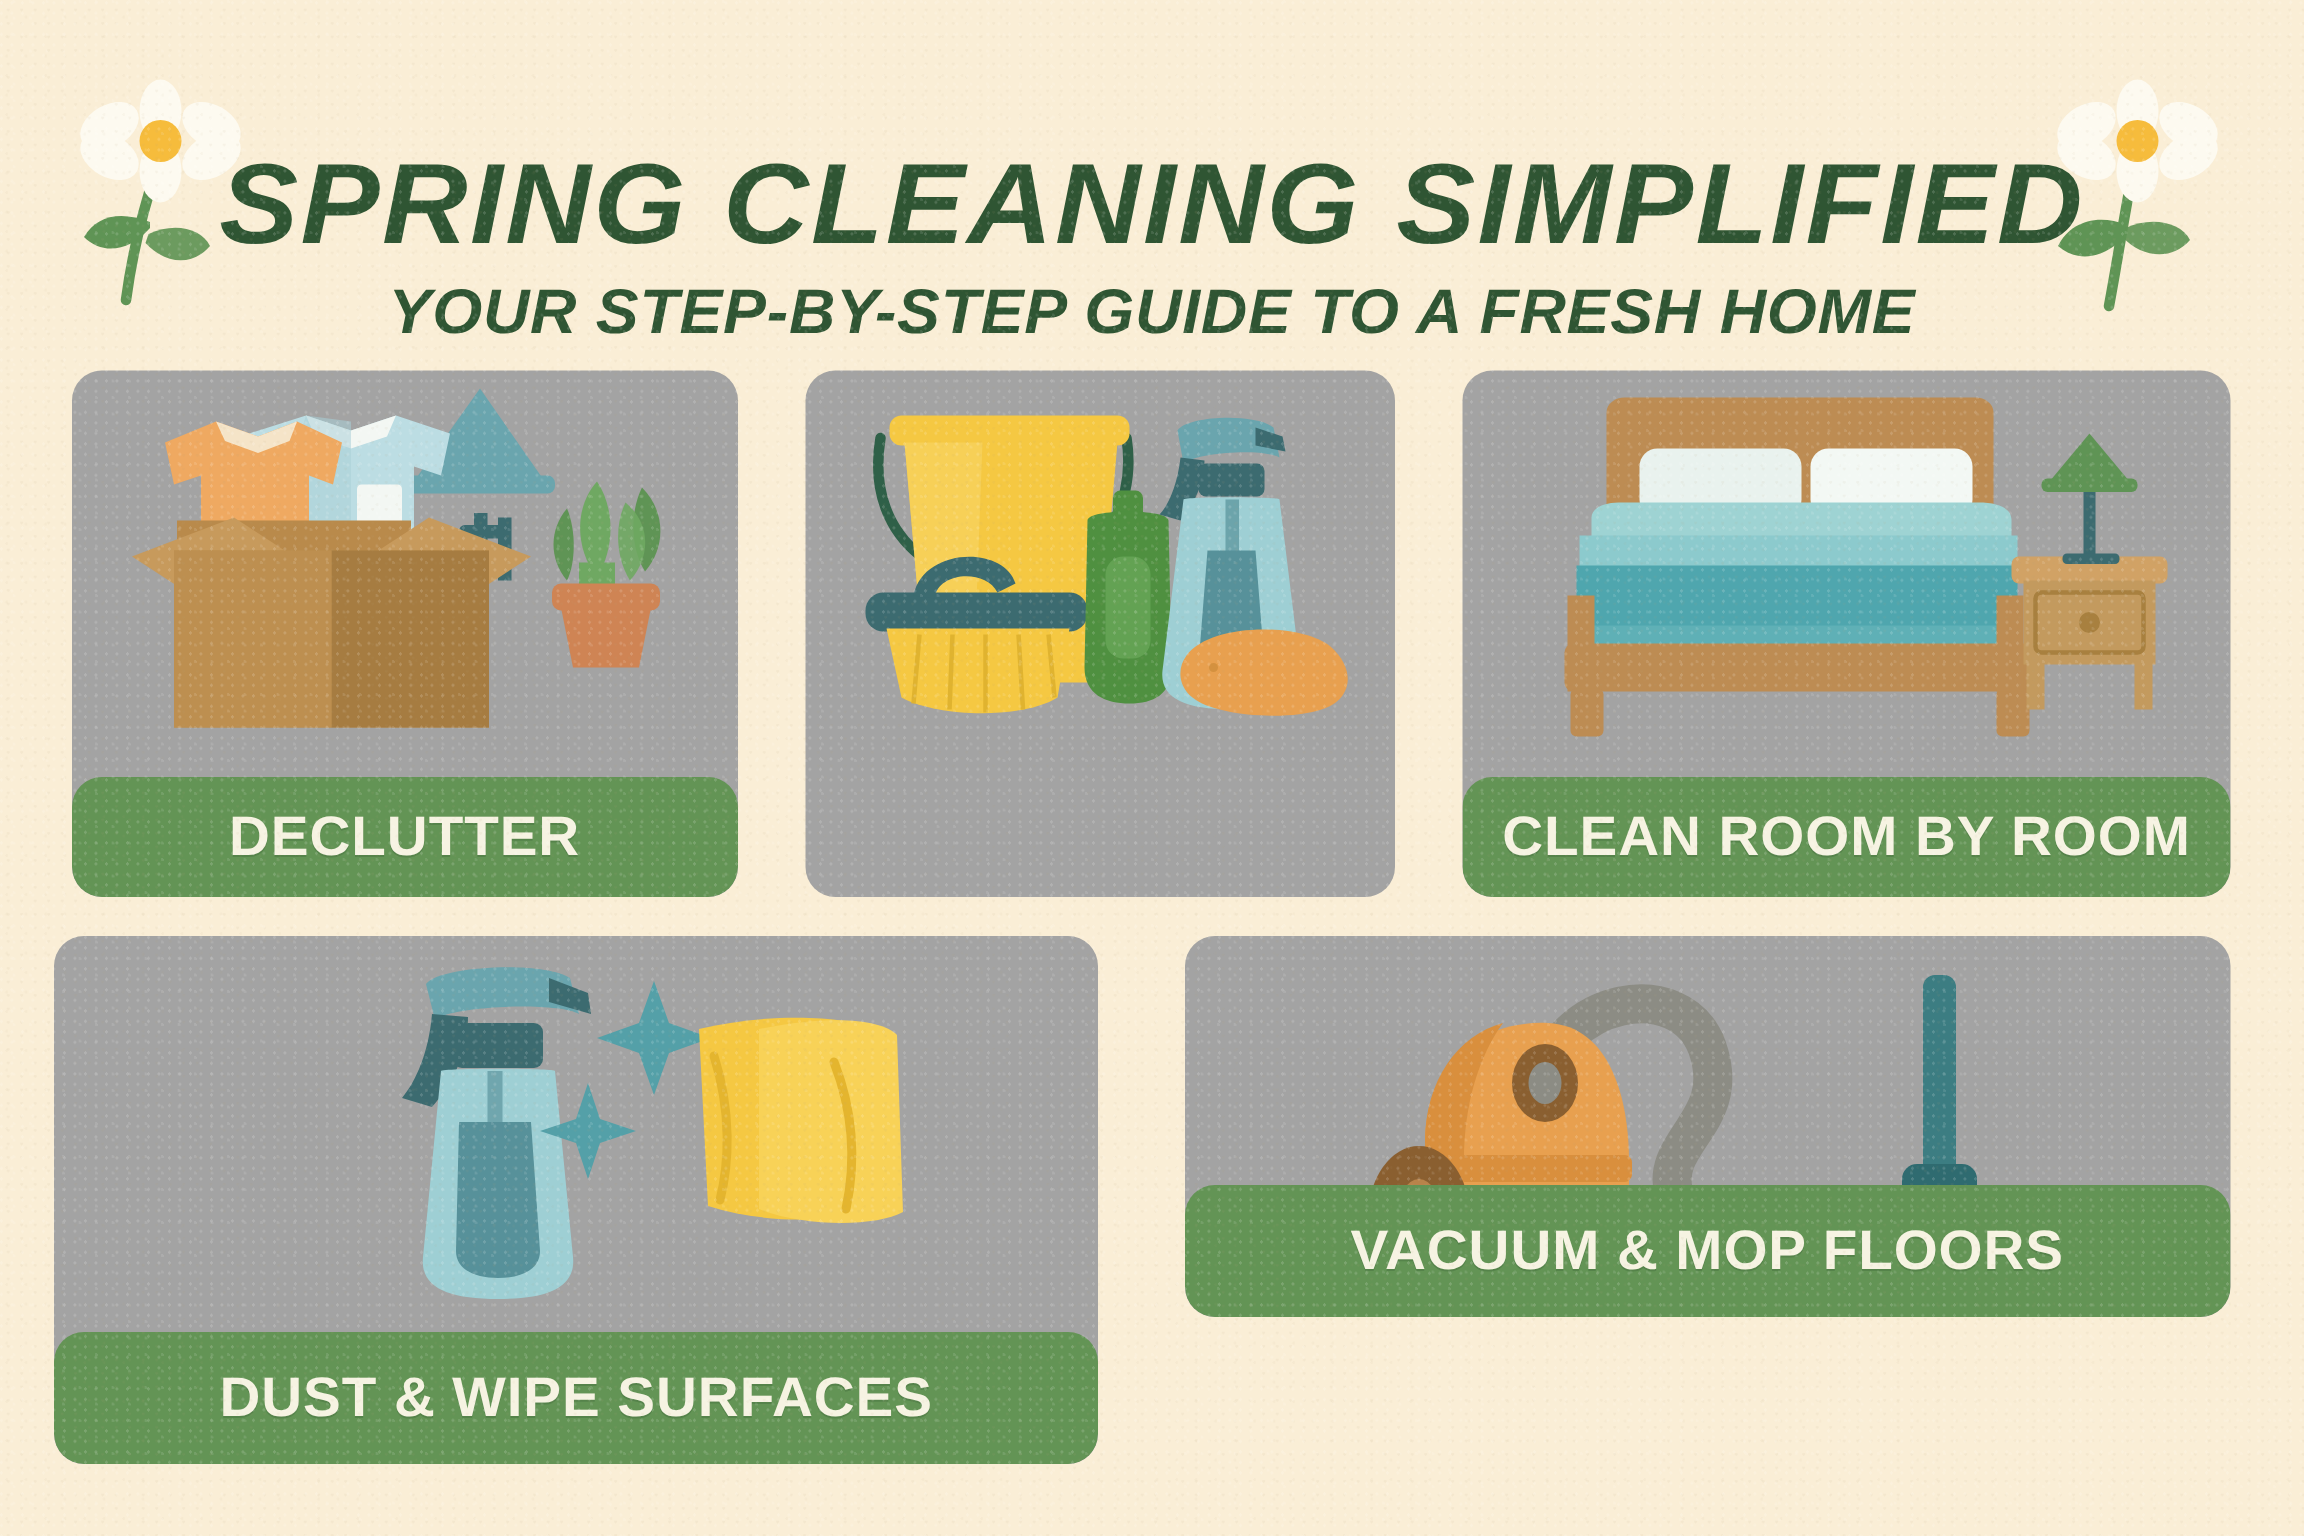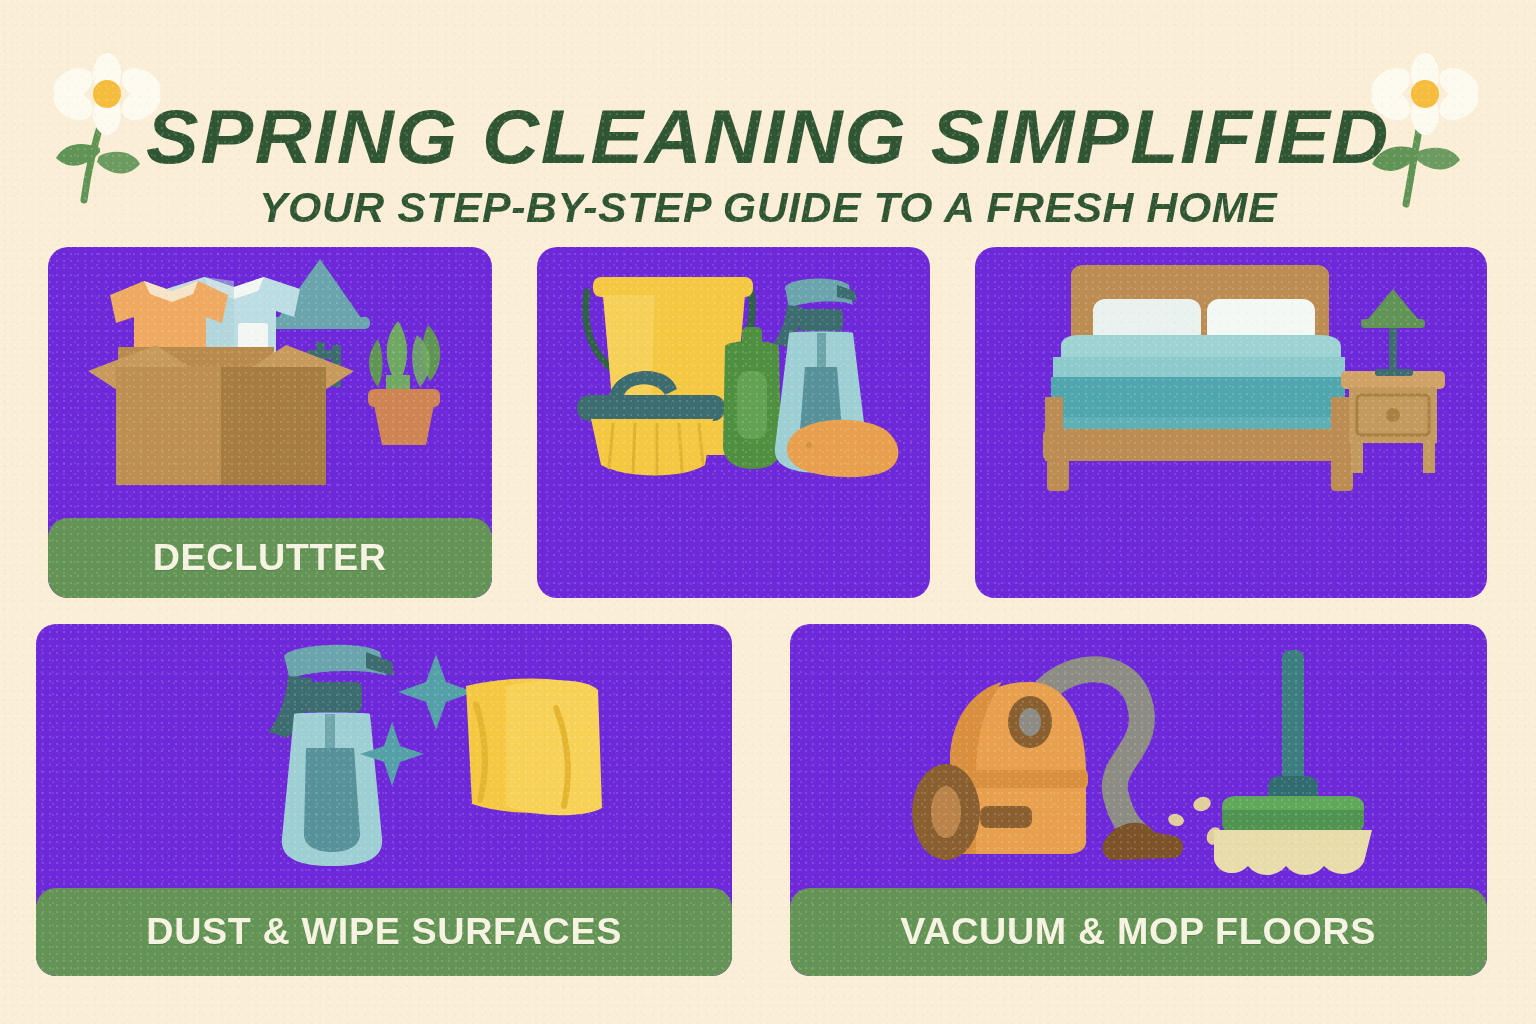--- a/index.html
+++ b/index.html
@@ -34,41 +34,41 @@
     position:absolute;left:0;top:152px;width:1536px;text-align:center;
     font-size:42px;font-weight:bold;letter-spacing:.5px;
     color:#2f5533;line-height:1;
     transform:scaleX(1.02);
   }
   .flower{position:absolute;width:130px;height:160px;}
   #flower-left{left:42px;top:52px;}
   #flower-right{left:1360px;top:52px;}
 
   
-  .card{position:absolute;border-radius:20px;background:#6d28d9;overflow:hidden;}
+  .card{position:absolute;border-radius:20px;background:#a3a3a3;overflow:hidden;}
   .art{position:absolute;left:0;top:0;width:100%;}
   .label-bar{
     position:absolute;left:0;bottom:0;width:100%;
     background:#639455;border-radius:20px;
     display:flex;align-items:center;justify-content:center;
   }
   .label-text{
     color:#f6f3e2;font-weight:bold;font-size:37px;letter-spacing:.6px;
     white-space:nowrap;transform:scaleX(1.02);
     text-shadow:0 1px 0 rgba(45,78,44,.25);
   }
   #card1{left:48px;top:247px;width:444px;height:351px;}
   #card1 .label-bar{height:80px;}
   #card2{left:537px;top:247px;width:393px;height:351px;}
   #card2 .label-bar{height:80px;}
   #card3{left:975px;top:247px;width:512px;height:351px;}
   #card3 .label-bar{height:80px;}
   #card4{left:36px;top:624px;width:696px;height:352px;}
   #card4 .label-bar{height:88px;}
-  #card5{left:790px;top:624px;width:697px;height:352px;}
+  #card5{left:790px;top:624px;width:697px;height:254px;}
   #card5 .label-bar{height:88px;}
   svg{display:block;}
 </style>
 </head>
 <body>
 
 <div id="header">
 
   <span class="flower" id="flower-left">
     <svg viewBox="0 0 130 160" width="130" height="160">
@@ -215,20 +215,23 @@
       <circle cx="418" cy="168" r="7" fill="#a8803f"></circle>
       <rect x="376" y="194" width="12" height="32" fill="#c39a5e"></rect>
       <rect x="448" y="194" width="12" height="32" fill="#c39a5e"></rect>
 
       <rect x="414" y="78" width="8" height="48" fill="#3c6b70"></rect>
       <rect x="400" y="122" width="38" height="7" rx="3" fill="#3c6b70"></rect>
       <path d="M388 78 L418 42 L448 78 Z" fill="#5f9455"></path>
       <rect x="386" y="72" width="64" height="9" rx="4" fill="#5f9455"></rect>
     </svg>
   </div>
+  <div class="label-bar">
+    <span class="label-text">CLEAN ROOM BY ROOM</span>
+  </div>
 </div>
 
 <div class="card" id="card4">
   <div class="art">
     <svg viewBox="0 0 696 264" width="696" height="264">
 
       <path d="M248 32 C256 20 326 16 344 28 L350 52 C336 44 266 46 254 56 Z" fill="#6aa5ae"></path>
       <path d="M252 52 C250 76 242 96 232 108 L252 114 C266 98 276 78 276 54 Z" fill="#3c6b70"></path>
       <path d="M330 28 L356 38 L358 52 L330 44 Z" fill="#3c6b70"></path>
       <rect x="266" y="58" width="60" height="30" rx="6" fill="#3c6b70"></rect>

